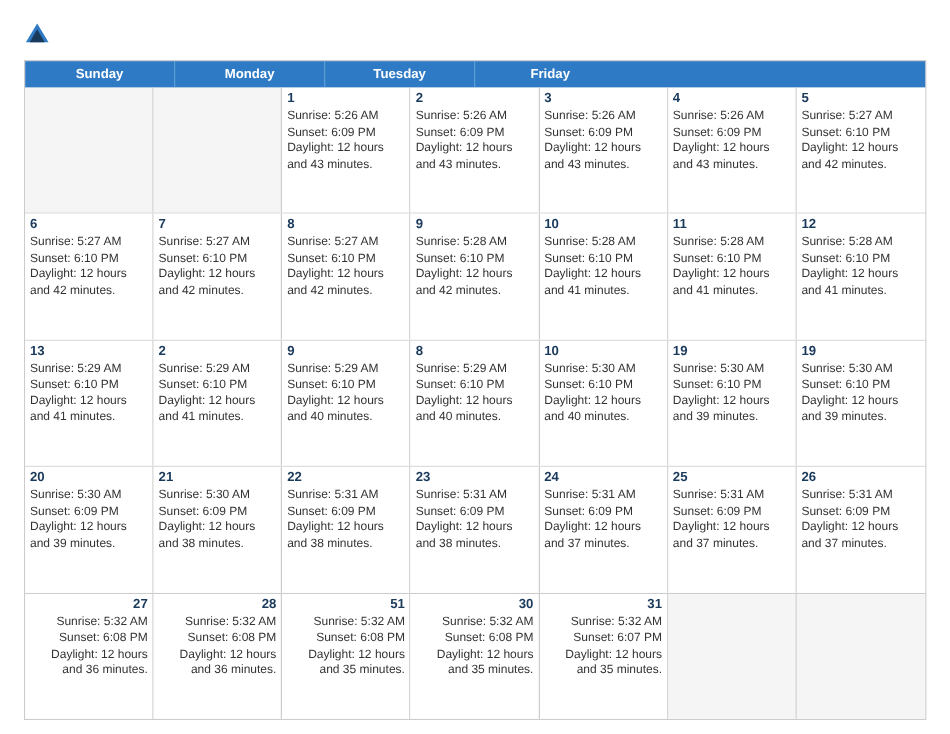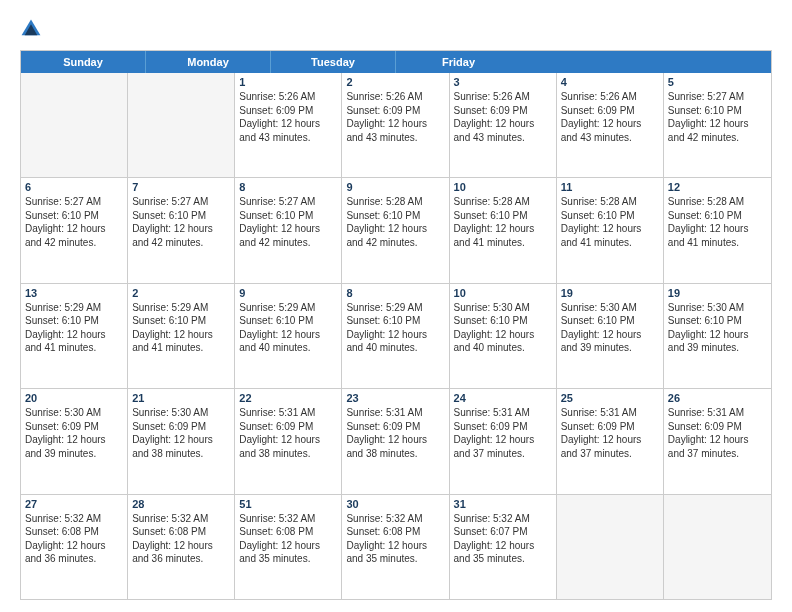--- a/index.html
+++ b/index.html
@@ -83,20 +83,21 @@
       flex-direction: column;
     }
     .calendar-row {
       display: grid;
       grid-template-columns: repeat(7, 1fr);
       flex: 1;
       border-bottom: 1px solid #ccc;
     }
     .calendar-row:last-child {
       border-bottom: none;
+      text-align: right;
     }
     .calendar-cell {
       border-right: 1px solid #ccc;
       padding: 3px 4px;
       font-size: 9px;
       color: #333;
       background: #fff;
       min-height: 0;
     }
     .calendar-cell:last-child {

